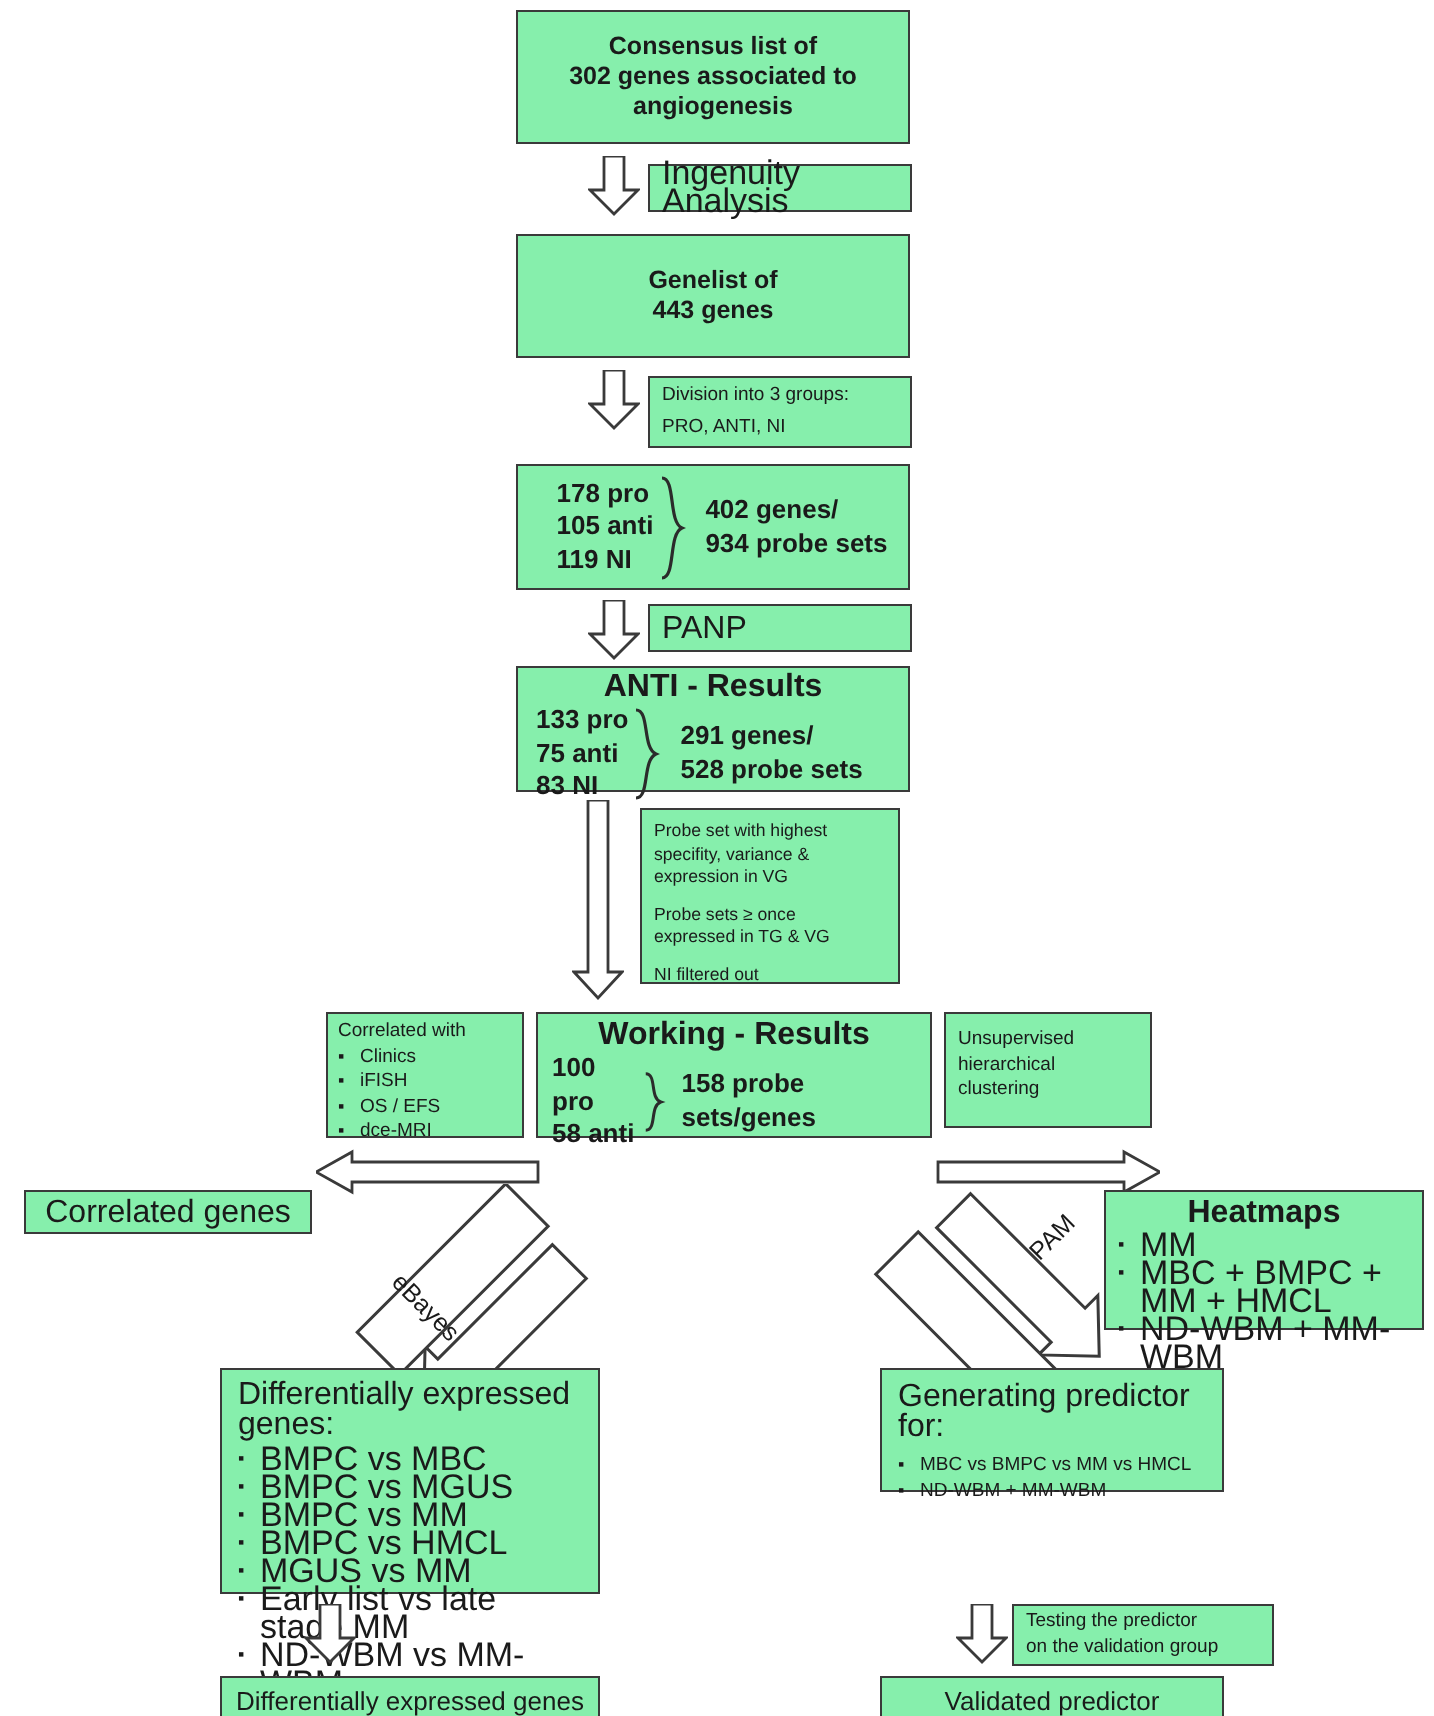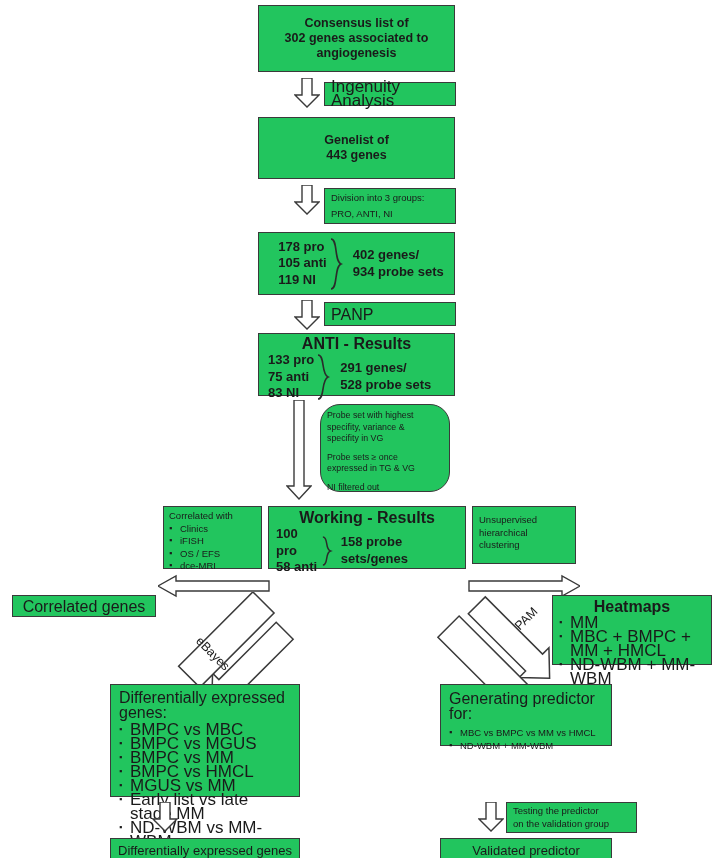--- a/index.html
+++ b/index.html
@@ -15,21 +15,21 @@
     position: relative;
     width: 717px;
     height: 858px;
     background: #ffffff;
     overflow: hidden;
   }
   .box {
     position: absolute;
     box-sizing: border-box;
     border: 1.5px solid #3a3a3a;
-    background: #22c55e;
+    background: #86efac;
     display: flex;
     flex-direction: column;
     justify-content: center;
     color: #1a1a1a;
   }
   .center { text-align: center; }
   .title {
     text-align: center;
     font-size: 12.5px;
     line-height: 15px;
@@ -147,24 +147,24 @@
         <div>291 genes/</div>
         <div>528 probe sets</div>
       </div>
     </div>
   </div>
 
   <svg class="arrow-svg" width="26" height="100" style="left:286px; top:400px;" viewBox="0 0 26 100">
     <polygon points="8,0 18,0 18,86 25,86 13,99 1,86 8,86" fill="#ffffff" stroke="#3a3a3a" stroke-width="1.4"></polygon>
   </svg>
 
-  <div class="box" style="left:320px; top:404px; width:130px; height:88px; justify-content:space-between; padding:5px 6px;border-radius:20px;">
+  <div class="box" style="left:320px; top:404px; width:130px; height:88px; justify-content:space-between; padding:5px 6px;">
     <div class="t9">Probe set with highest</div>
     <div class="t9">specifity, variance &amp;</div>
-    <div class="t9">specifity in VG</div>
+    <div class="t9">expression in VG</div>
     <div class="t9" style="margin-top:7px;">Probe sets ≥ once</div>
     <div class="t9">expressed in TG &amp; VG</div>
     <div class="t9" style="margin-top:7px;">NI filtered out</div>
   </div>
 
   <div class="box" style="left:163px; top:506px; width:99px; height:63px; justify-content:flex-start; padding:3px 5px;">
     <div class="t10">Correlated with</div>
     <ul class="bul t10">
       <li>Clinics</li>
       <li>iFISH</li>

